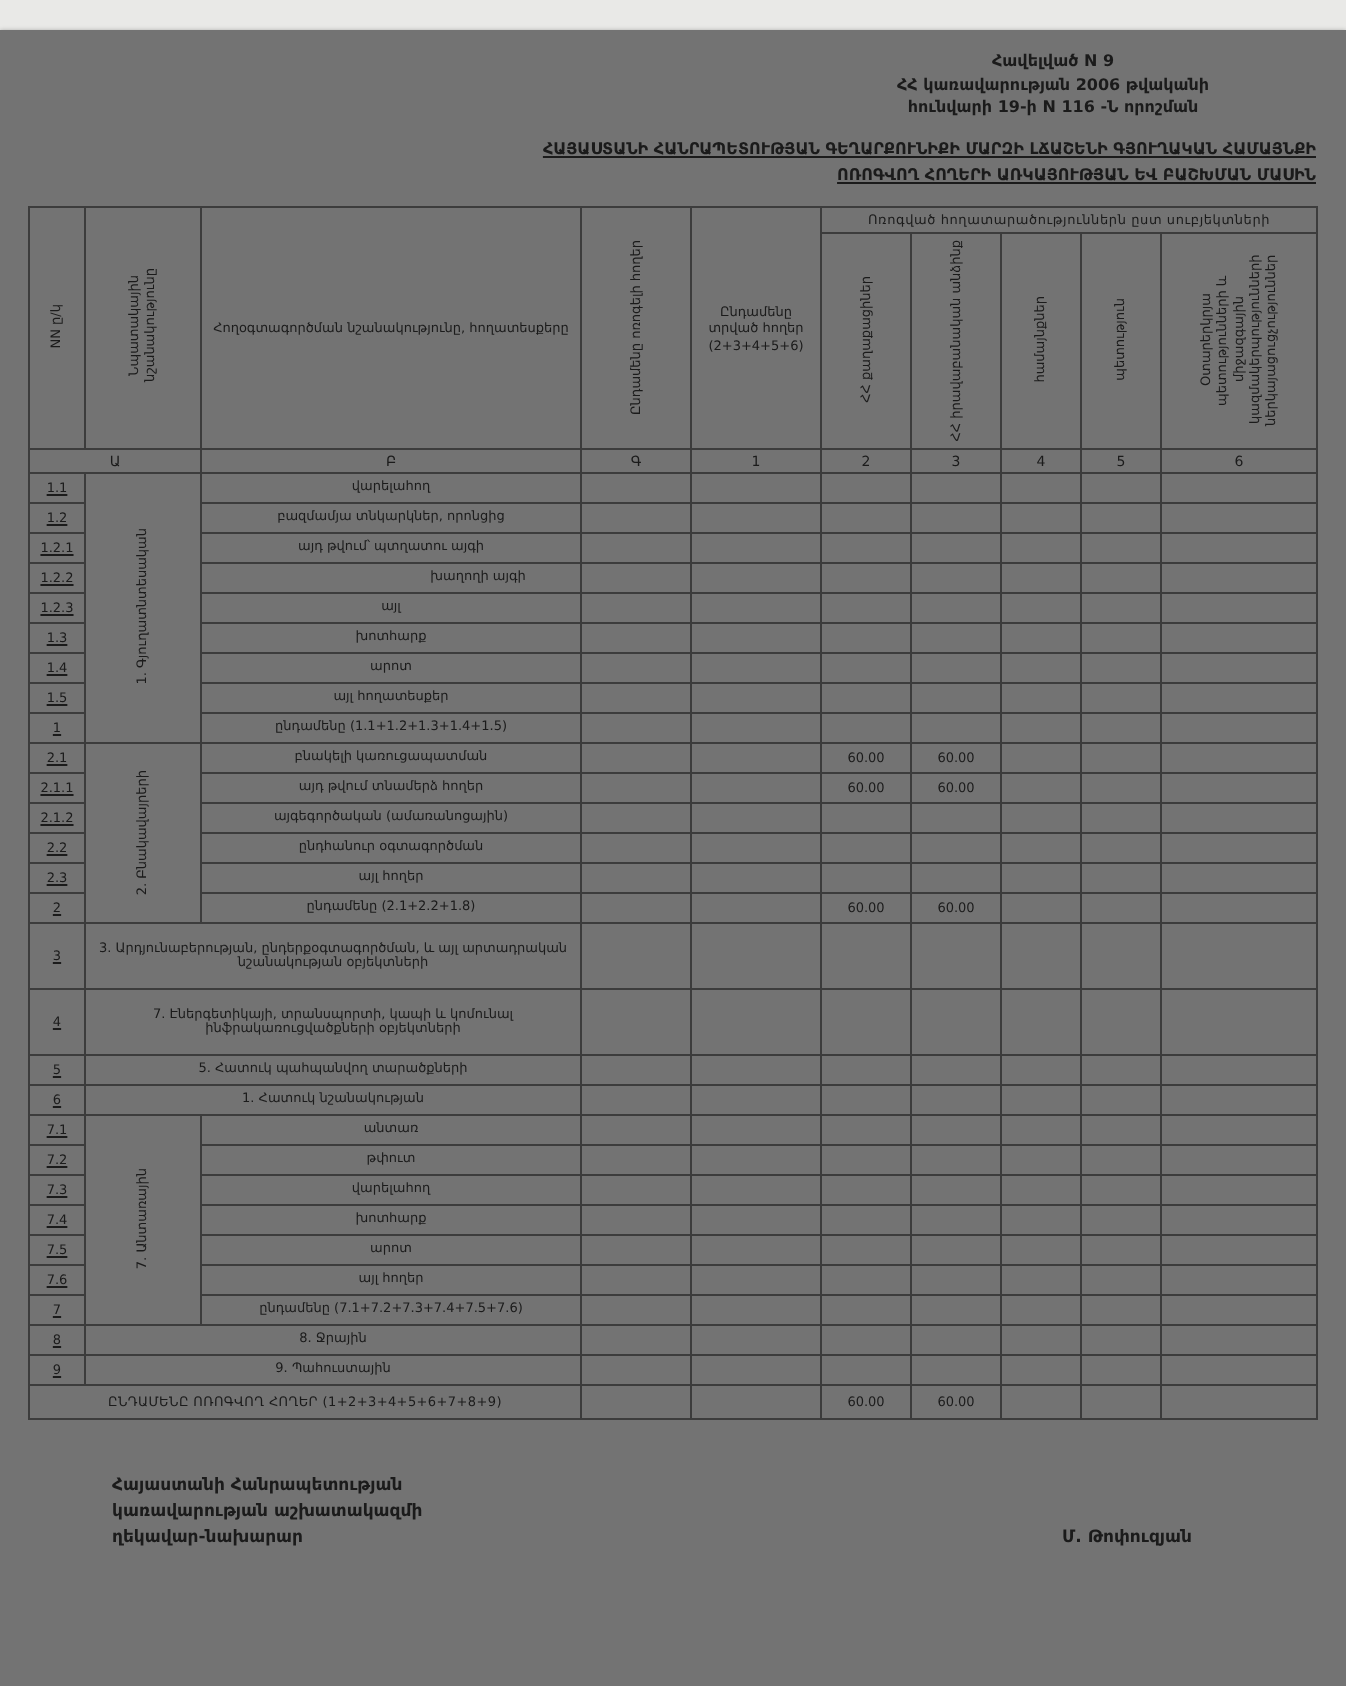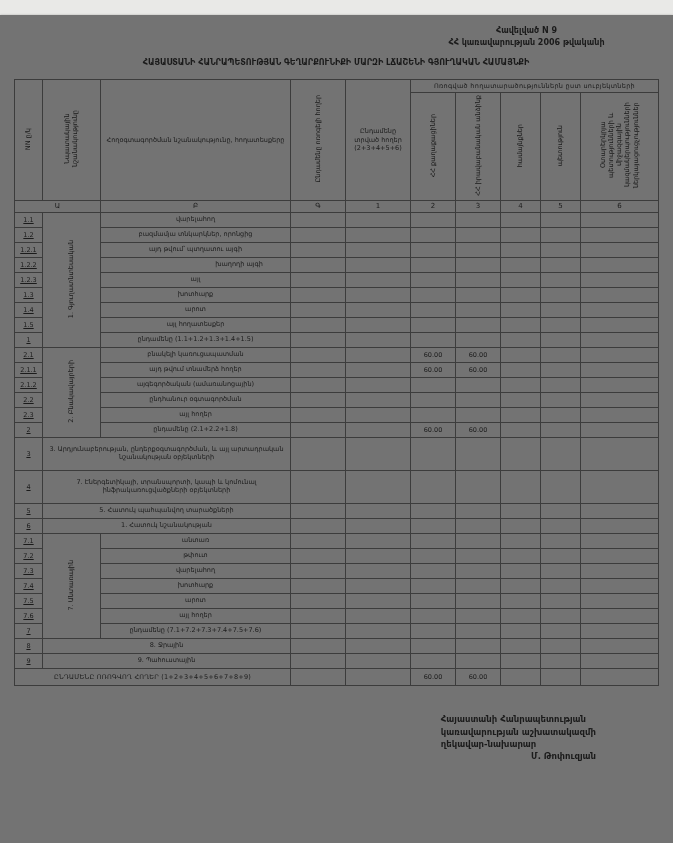--- a/index.html
+++ b/index.html
@@ -8,21 +8,21 @@
   .page {
     width: 673px; height: 843px; background: #737373;
     margin: 15px auto; padding: 10px 15px 0 14px; position: relative;
     box-shadow: 0 0 2px rgba(0,0,0,.25);
   }
   .appendix {
     width: 255px; margin-left: auto; margin-right: 4px;
     text-align: center; font-size: 8px; font-weight: bold; line-height: 1.45;
   }
   .main-title { margin-top: 11px; text-align: center; font-size: 9.5px; font-weight: bold; letter-spacing: 5px; }
-  .subtitle-block { margin-top: 9px; text-align: center; font-size: 8px; font-weight: bold; line-height: 1.6; }
+  .subtitle-block { margin-top: 9px; text-align: right; font-size: 8px; font-weight: bold; line-height: 1.6; text-decoration: underline; }
   table.report {
     width: 644px; margin-top: 9px; border-collapse: collapse; table-layout: fixed;
   }
   table.report th, table.report td {
     border: 1px solid #3c3c3c; font-weight: normal; font-size: 6.5px;
     text-align: center; vertical-align: middle; padding: 0 1px; overflow: hidden;
   }
   tr.group-row th.group-head { height: 13px; font-size: 6.5px; letter-spacing: .3px; }
   tr.head-row th { height: 108px; }
   .vert {
@@ -33,37 +33,39 @@
   .c1-head { font-size: 6.5px; line-height: 1.3; padding: 0 2px; }
   .name-head { font-size: 7px; line-height: 1.35; }
   tr.index-row th { height: 12px; font-size: 7px; }
   tbody td { height: 15px; font-size: 7px; }
   tbody tr.tall td { height: 33px; }
   td.name-cell { text-align: left; padding: 0 2px 0 4px; line-height: 1.2; }
   td.name-cell.indent { padding-left: 88px; }
   td.nn-cell { font-size: 6.5px; text-decoration: underline; }
   tr.grand-total td { height: 17px; }
   td.total-label { text-align: left; padding-left: 14px; font-size: 7px; letter-spacing: .2px; }
-  .footer { margin-top: 27px; display: flex; justify-content: space-between; align-items: flex-end; padding: 0 62px 0 42px; flex-direction: column; }
+  .footer { margin-top: 27px; display: flex; justify-content: space-between; align-items: flex-end; padding: 0 62px 0 42px; }
   .footer-left { font-size: 8.5px; font-weight: bold; line-height: 1.5; }
   .signature { font-size: 8.5px; font-weight: bold; padding-bottom: 2px; }
 </style>
 </head>
 <body>
 
 <div class="page">
 
   <div class="appendix">
     <div>Հավելված N 9</div>
     <div>ՀՀ կառավարության 2006 թվականի</div>
+    <div>հունվարի 19-ի N 116 -Ն որոշման</div>
   </div>
 
 
   <div class="subtitle-block">
     <div>ՀԱՅԱՍՏԱՆԻ ՀԱՆՐԱՊԵՏՈՒԹՅԱՆ ԳԵՂԱՐՔՈՒՆԻՔԻ ՄԱՐԶԻ ԼՃԱՇԵՆԻ ԳՅՈՒՂԱԿԱՆ ՀԱՄԱՅՆՔԻ</div>
+    <div>ՈՌՈԳՎՈՂ ՀՈՂԵՐԻ ԱՌԿԱՅՈՒԹՅԱՆ ԵՎ ԲԱՇԽՄԱՆ ՄԱՍԻՆ</div>
   </div>
 
   <table class="report">
     <colgroup>
       <col style="width:28px">
         <col style="width:58px">
         <col style="width:190px">
       <col style="width:55px">
         <col style="width:65px">
         <col style="width:45px">

